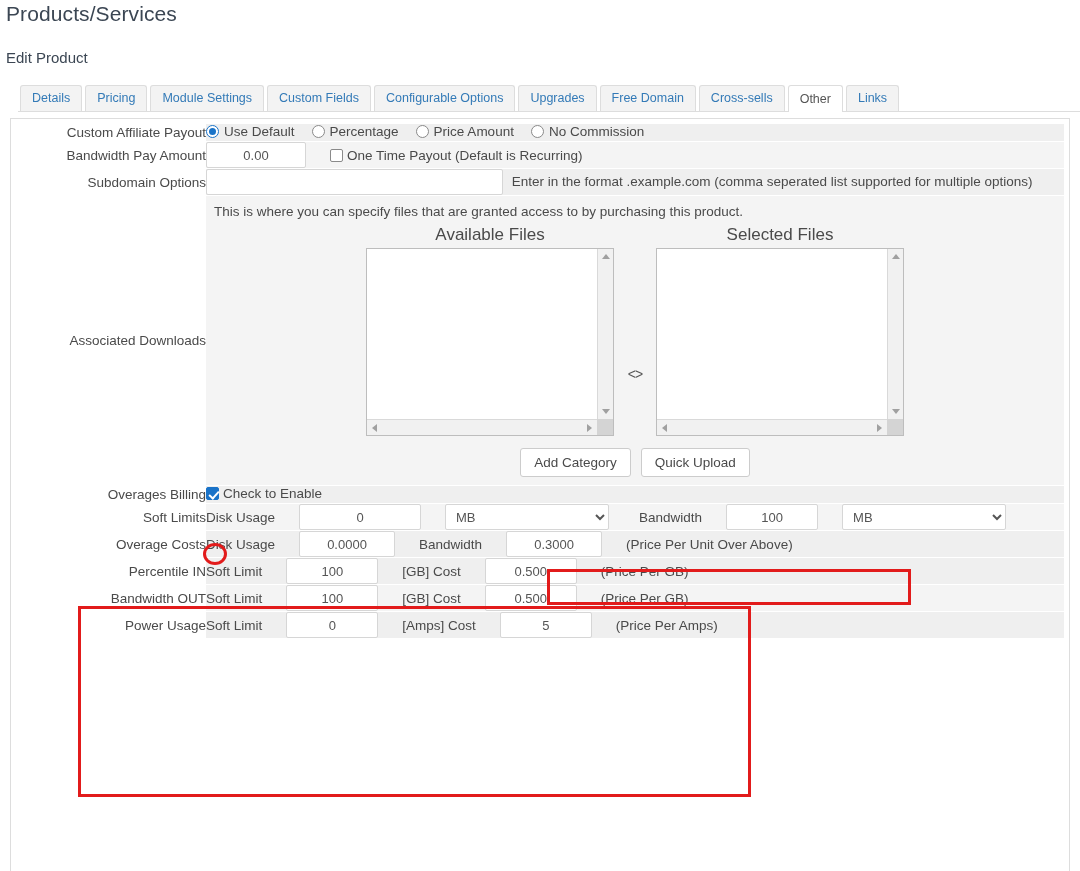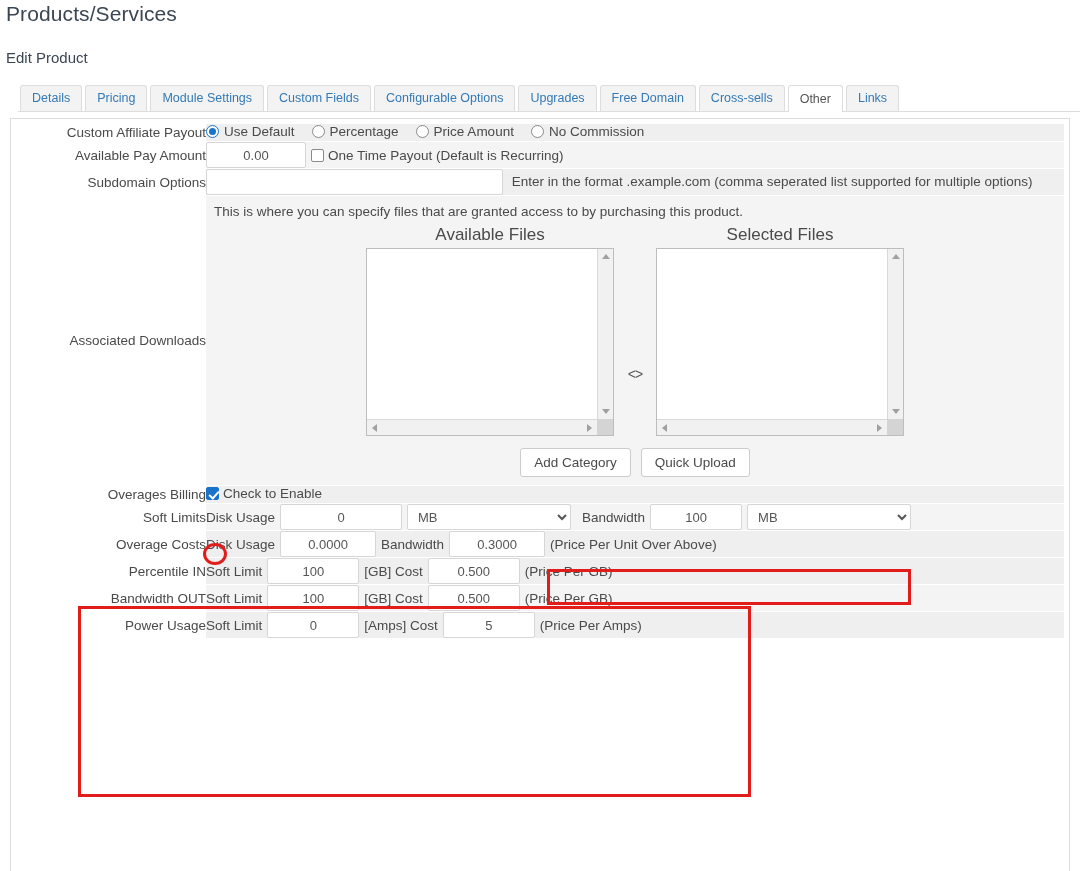--- a/index.html
+++ b/index.html
@@ -177,21 +177,21 @@
   .dl-buttons { grid-column: 2 / 5; text-align: center; padding-top: 12px; }
   .btn-plain {
     display: inline-block; background: #ffffff;
     border: 1px solid #cccccc; border-radius: 3px;
     font-size: 13.5px; color: #4a4a4a;
     padding: 6px 13px; margin: 0 3px; cursor: pointer;
     font-family: "Liberation Sans", sans-serif;
   }
 
   
-  .inline { display: inline-flex; align-items: center; gap: 5px; }
+  .inline { display: inline-flex; align-items: center; gap: 24px; }
   .sub-lbl { font-size: 13.5px; color: #4a4a4a; white-space: nowrap; }
 
   
   .anno-circle {
     position: absolute; left: 203px; top: 543px;
     width: 24px; height: 22px;
     border: 3px solid #e21b1b; border-radius: 50%;
     pointer-events: none; z-index: 40;
   }
   .anno-box-bw {
@@ -270,21 +270,21 @@
             </label>
             <label class="radio-item">
               <input type="radio" name="payout" style="">
               <span>No Commission</span>
             </label>
           </span>
         </td>
       </tr>
 
       <tr class="alt">
-        <td class="lbl">Available Pay Amount</td>
+        <td class="lbl">Bandwidth Pay Amount</td>
         <td class="fld">
           <span class="inline">
             <input class="txt" style="width: 100px;" value="0.00">
             <label class="sub-lbl" style="display:inline-flex;align-items:center">
               <input type="checkbox" style="">
               <span>One Time Payout (Default is Recurring)</span>
             </label>
           </span>
         </td>
       </tr>

